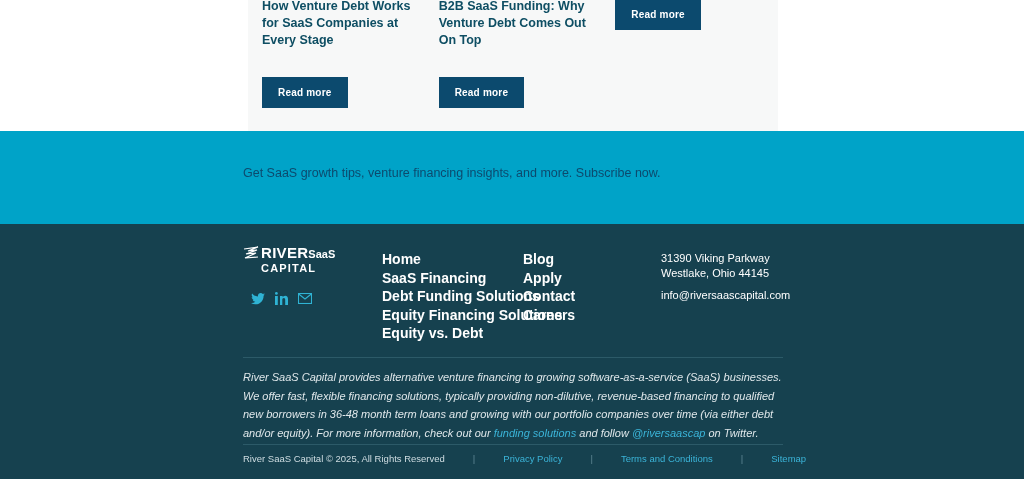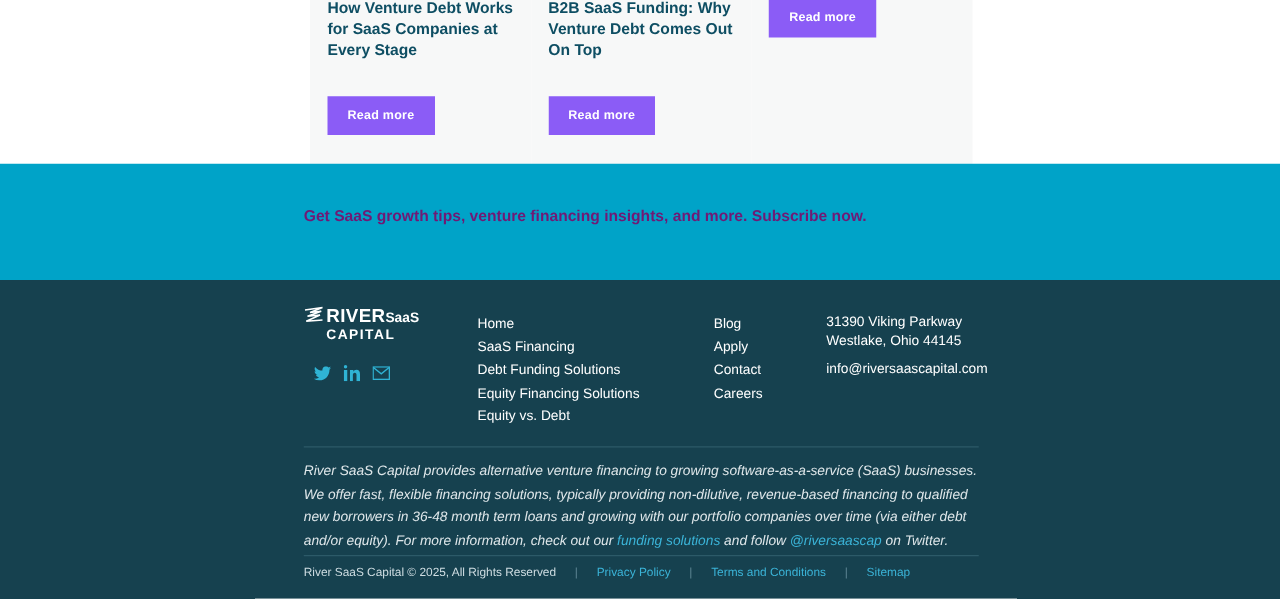--- a/index.html
+++ b/index.html
@@ -38,21 +38,21 @@
     font-weight: bold;
     color: #0e4e63;
     line-height: 1.35;
     padding-top: 0;
     margin-top: -2px;
   }
   .read-more {
     position: absolute;
     bottom: 30px;
     left: 14px;
-    background: #8b5cf6;
+    background: #0c4a6e;
     color: #ffffff;
     font-size: 10px;
     font-weight: bold;
     padding: 10px 16px;
     letter-spacing: 0.2px;
     border: none;
     cursor: pointer;
   }
   .card.c1 .read-more { bottom: 23px; }
   .card.c2 .read-more { bottom: 23px; }
@@ -64,22 +64,22 @@
   .subscribe-bar {
     position: absolute;
     left: 0; top: 131px;
     width: 1024px; height: 93px;
     background: #00a3c8;
   }
   .subscribe-text {
     position: absolute;
     left: 243px; top: 166px;
     font-size: 12.5px;
-    font-weight: bold;
-    color: #701a75;
+    font-weight: normal;
+    color: #0c4a6e;
     text-align: center;
   }
 
   
   .footer {
     position: absolute;
     left: 0; top: 224px;
     width: 1024px; height: 255px;
     background: #16414f;
   }
@@ -120,27 +120,27 @@
   }
   .social span {
     color: #2fb3d4;
     font-size: 13px;
     line-height: 1;
     cursor: pointer;
   }
 
   .nav-col {
     position: absolute;
-    font-size: 11px;
-    font-weight: normal;
+    font-size: 14px;
+    font-weight: bold;
     color: #ffffff;
     line-height: 13.6px;
   }
   .nav-col.col1 { left: 382px; top: 253px; }
-  .nav-col.col2 { left: 523px; top: 253px; margin-left: 48px; }
+  .nav-col.col2 { left: 523px; top: 253px; }
   .nav-col a {
     display: block;
     color: #ffffff;
     text-decoration: none;
     margin-bottom: 5px;
     cursor: pointer;
   }
 
   .address {
     position: absolute;
@@ -178,21 +178,21 @@
   }
   .blurb a { color: #3bb4d8; text-decoration: none; cursor: pointer; }
 
   .legal {
     position: absolute;
     left: 243px; top: 453px;
     font-size: 9.5px;
     color: #b9cdd4;
     display: flex;
     align-items: center;
-    gap: 1px;
+    gap: 14px;
   }
   .legal .sep { color: #5d8593; margin: 0 14px; }
   .legal a { color: #3bb4d8; text-decoration: none; cursor: pointer; }
   .legal .copy { color: #cfdde2; }
 </style>
 </head>
 <body>
 
 <div class="page">
 

